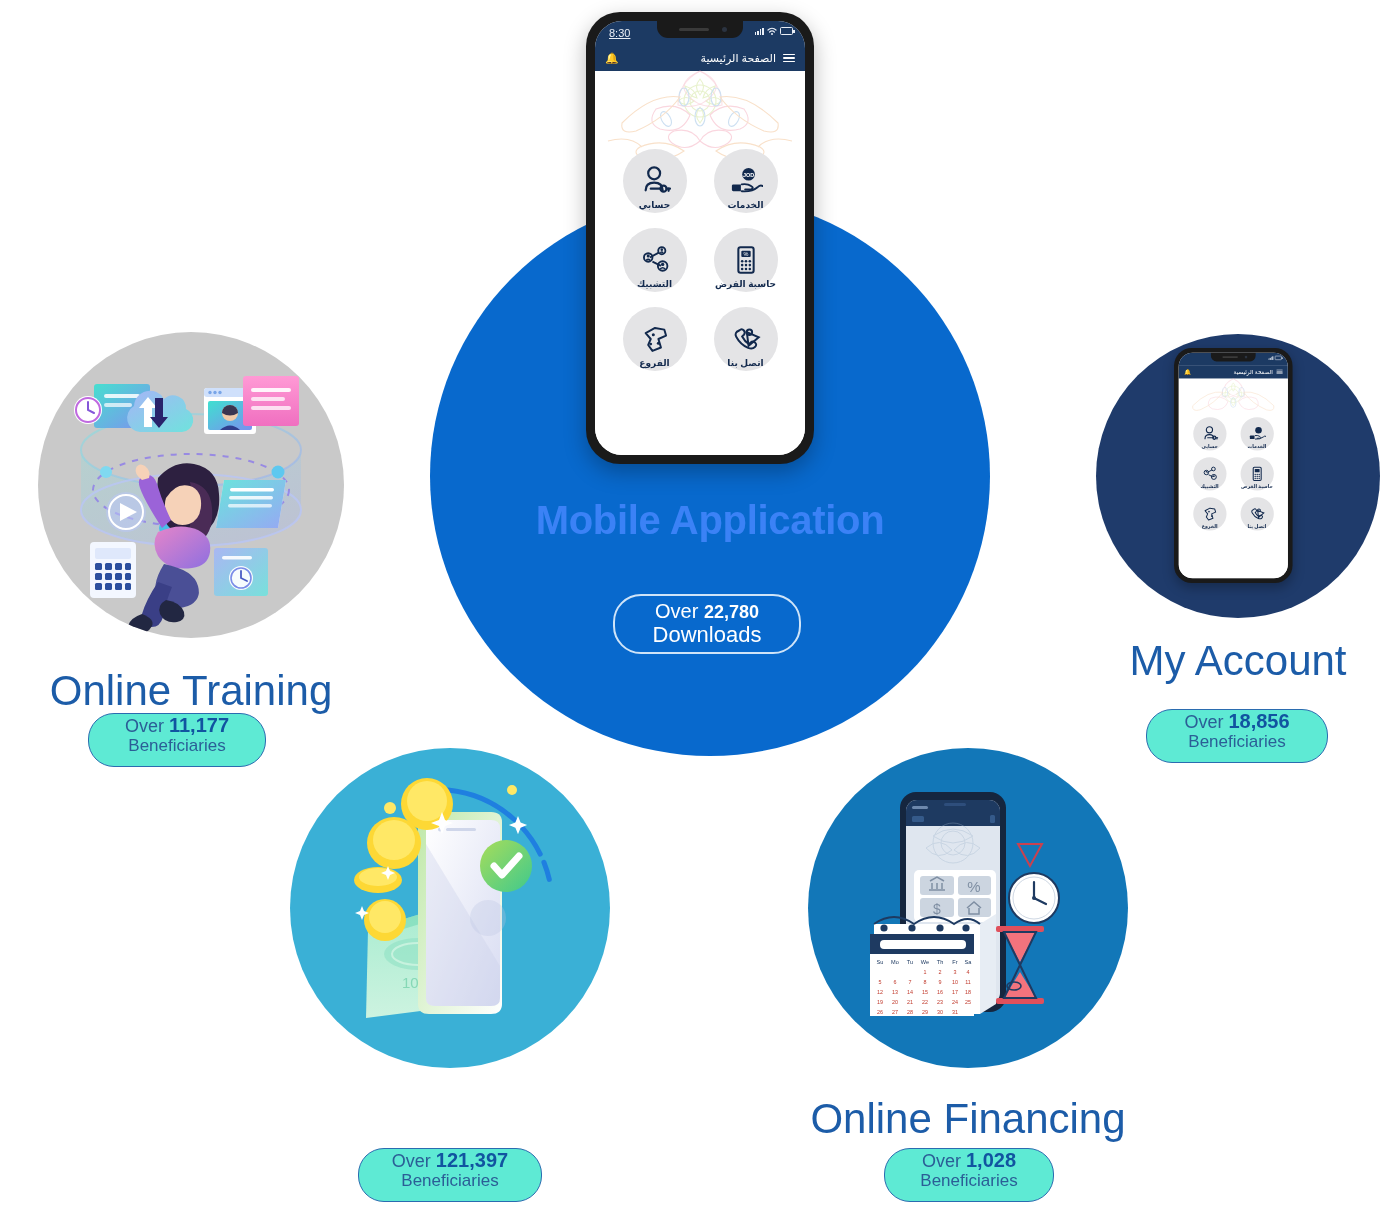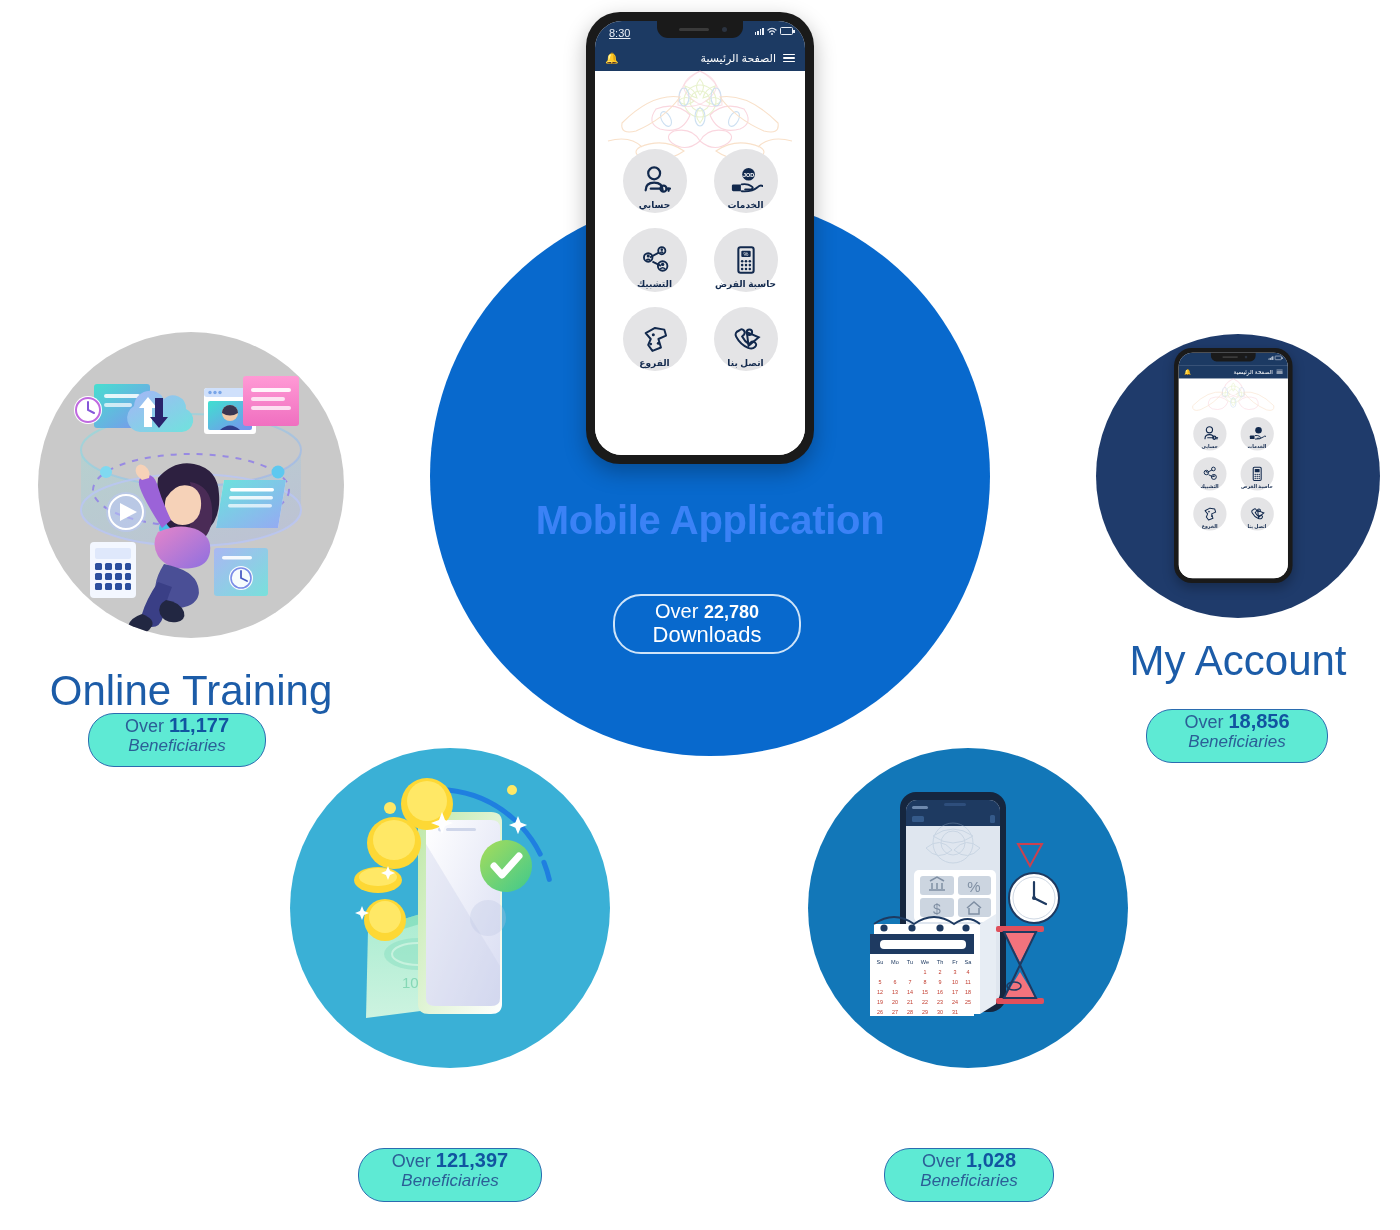--- a/index.html
+++ b/index.html
@@ -31,21 +31,21 @@
 
   
   .node-title{position:absolute;text-align:center;color:#1C5CA8;font-size:42px;font-weight:400;white-space:nowrap;}
   .pill{
     position:absolute;background:#5eead4;border:1.6px solid #2B6CB0;border-radius:26px;
     display:flex;flex-direction:column;align-items:center;justify-content:flex-start;
     color:#1C5CA8;line-height:1.12;height:52px;
   }
   .pill .l1{font-size:18px;color:#2B5E96;}
   .pill .l1 b{font-size:20px;font-weight:bold;color:#1154A0;}
-  .pill .l2{font-size:17px;color:#2B5E96;font-style:italic;}
+  .pill .l2{font-size:17px;color:#2B5E96;}
 
   
   .phone{position:absolute;}
   .phone .body{
     position:absolute;inset:0;background:#1a1a1a;border-radius:34px;
     box-shadow:0 8px 22px rgba(0,0,0,.28);
   }
   .phone .screen{
     position:absolute;left:9px;top:9px;right:9px;bottom:9px;
     background:#ffffff;border-radius:27px;overflow:hidden;
@@ -758,19 +758,20 @@
         <text x="72" y="266">26</text>
           <text x="87" y="266">27</text>
           <text x="102" y="266">28</text>
           <text x="117" y="266">29</text>
         <text x="132" y="266">30</text>
           <text x="147" y="266">31</text>
       </g>
     </svg>
   </div>
 
+  <div class="node-title" style="left:808px;top:1095px;width:320px;">Online Financing</div>
   <div class="pill" style="left:884px;top:1148px;width:168px;">
     <div class="l1"><span>Over</span>
       <b>1,028</b></div>
     <div class="l2">Beneficiaries</div>
   </div>
 
 </div>
 
 </body></html>

